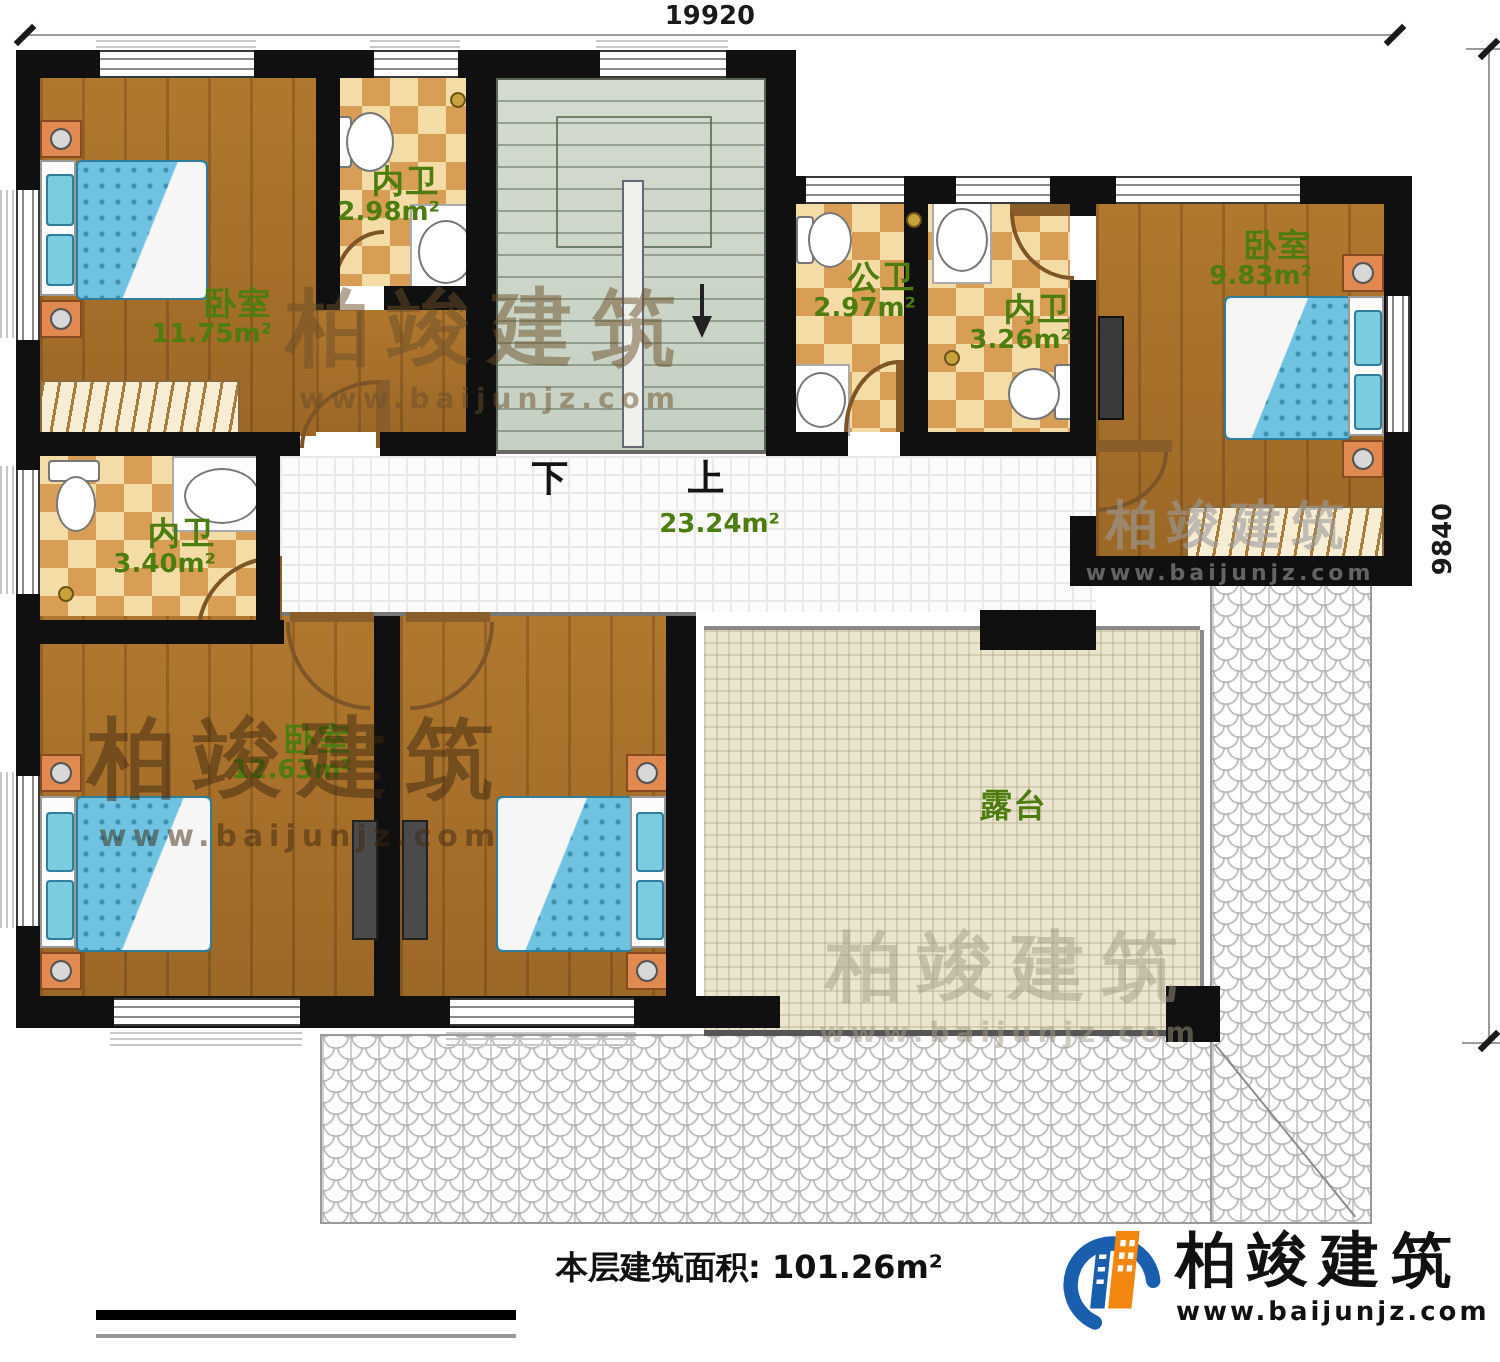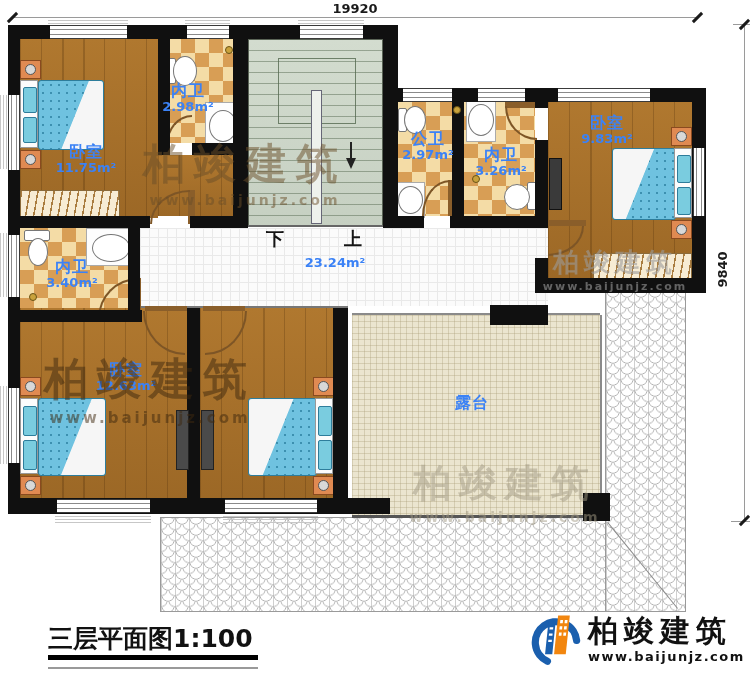--- a/index.html
+++ b/index.html
@@ -49,21 +49,21 @@
   .bowl{position:absolute;z-index:2;background:#fff;border:1px solid #777;border-radius:50%;}
   .counter{position:absolute;z-index:2;background:#fdfdfd;border:1px solid #aaa;}
   .basin{position:absolute;z-index:3;background:#fff;border:1px solid #777;border-radius:50%;}
   .valve{position:absolute;z-index:5;width:6px;height:6px;border-radius:50%;background:#c9a23c;border:1px solid #6a5316;}
   .tv{position:absolute;z-index:5;background:#3a3a3a;border:1px solid #111;}
   .closetleaf{position:absolute;z-index:5;background:#4a4a4a;border:1px solid #222;}
   
   .leaf{position:absolute;z-index:3;background:#8a5e2a;}
   .arc{position:absolute;z-index:3;border:0 solid #7d5526;box-sizing:border-box;}
   
-  .rlabel{position:absolute;z-index:6;text-align:center;color:#3b82f6;font-weight:bold;line-height:1.12;white-space:nowrap;}
+  .rlabel{position:absolute;z-index:6;text-align:right;color:#4d7c0f;font-weight:bold;line-height:1.12;white-space:nowrap;}
   .rname{font-size:16px;letter-spacing:1px;}
   .rarea{font-size:13px;}
   .stairword{position:absolute;z-index:6;font-size:18px;font-weight:bold;color:#141414;}
   
   .wm{position:absolute;z-index:7;display:flex;flex-direction:column;align-items:center;pointer-events:none;white-space:nowrap;}
   .wm-name{font-weight:900;}
   .wm-url{font-weight:bold;}
   
   .dimline{position:absolute;background:#9a9a9a;z-index:8;}
   .tick{position:absolute;width:13px;height:3px;background:#1a1a1a;transform:rotate(-45deg);z-index:9;}
@@ -317,22 +317,25 @@
   <div class="tick" style="left:6px;top:16px;"></div>
   <div class="tick" style="left:691px;top:16px;"></div>
   <div class="dimtext" style="left:320px;top:1px;width:70px;">19920</div>
   <div class="dimline" style="left:744px;top:25px;width:1px;height:497px;"></div>
   <div class="dimline" style="left:733px;top:24px;width:17px;height:1px;"></div>
   <div class="dimline" style="left:731px;top:521px;width:19px;height:1px;"></div>
   <div class="tick" style="left:738px;top:23px;"></div>
   <div class="tick" style="left:738px;top:519px;"></div>
   <div class="dimtext" style="left:697px;top:262px;width:50px;transform:rotate(-90deg);transform-origin:center;">9840</div>
 
-  <div class="f-title">三层平面图1:100</div>
   <div class="f-rule"></div>
+  <div class="f-line" style="left:278px;top:624px;">
+    <span>本层建筑面积:</span>
+    <span>101.26m²</span>
+  </div>
   <div class="f-line" style="left:278px;top:683px;">
     <span>层高:</span>
     <span>3.3m</span>
   </div>
   <div class="logo">
     <span>
       <svg width="54" height="56" viewBox="0 0 60 60">
         <path d="M14 52 A23 23 0 1 1 52 40" fill="none" stroke="#1a5fae" stroke-width="8" stroke-linecap="round" transform="rotate(-18 30 30)"></path>
         <g transform="skewX(-6)">
           <rect x="24" y="12" width="8" height="36" fill="#1a5fae"></rect>

